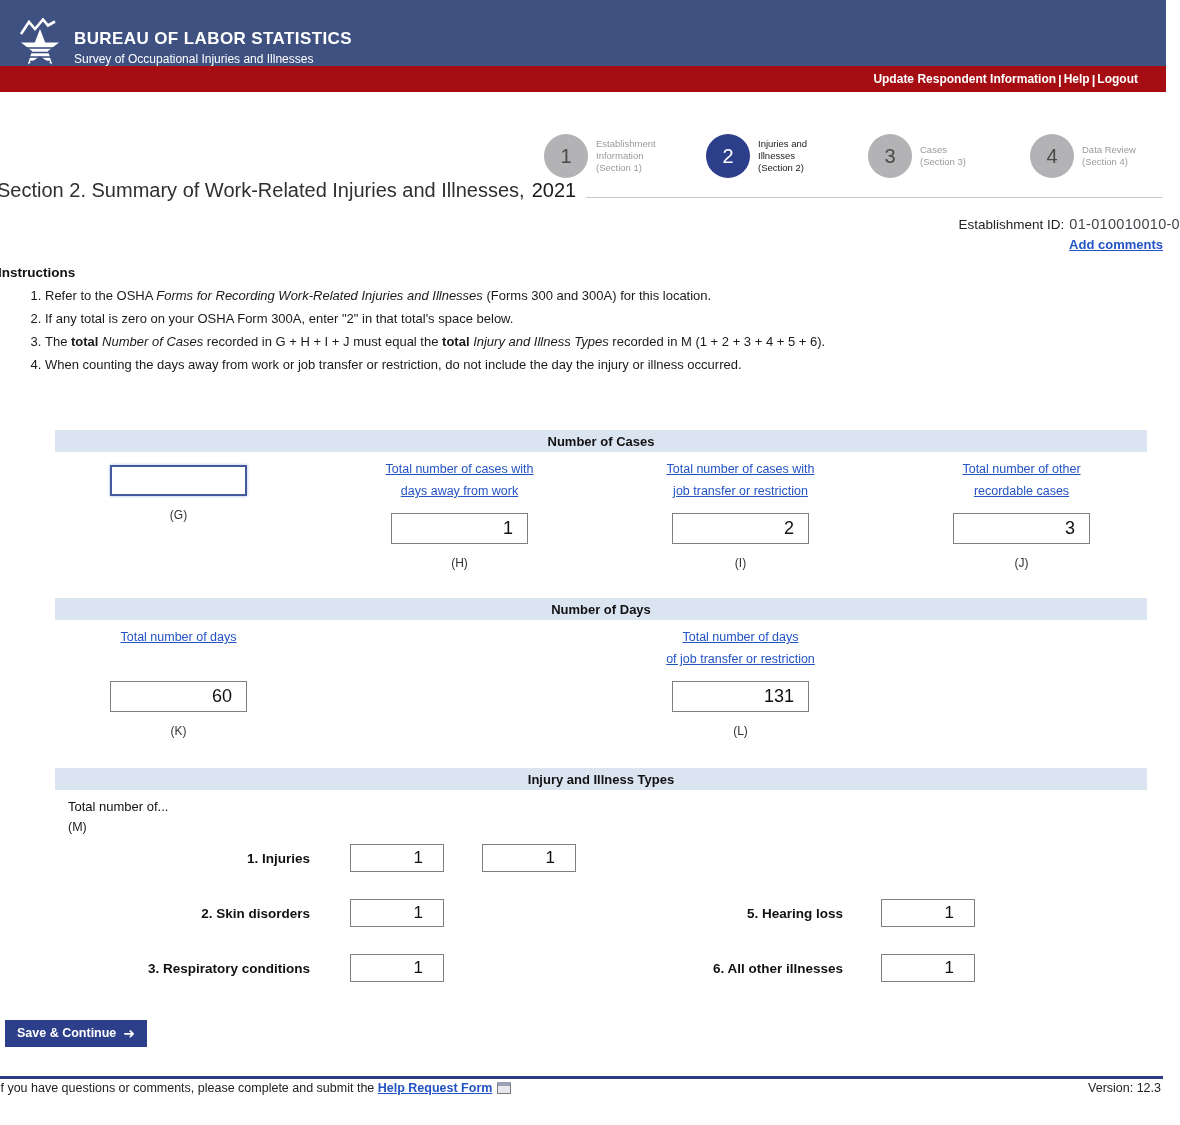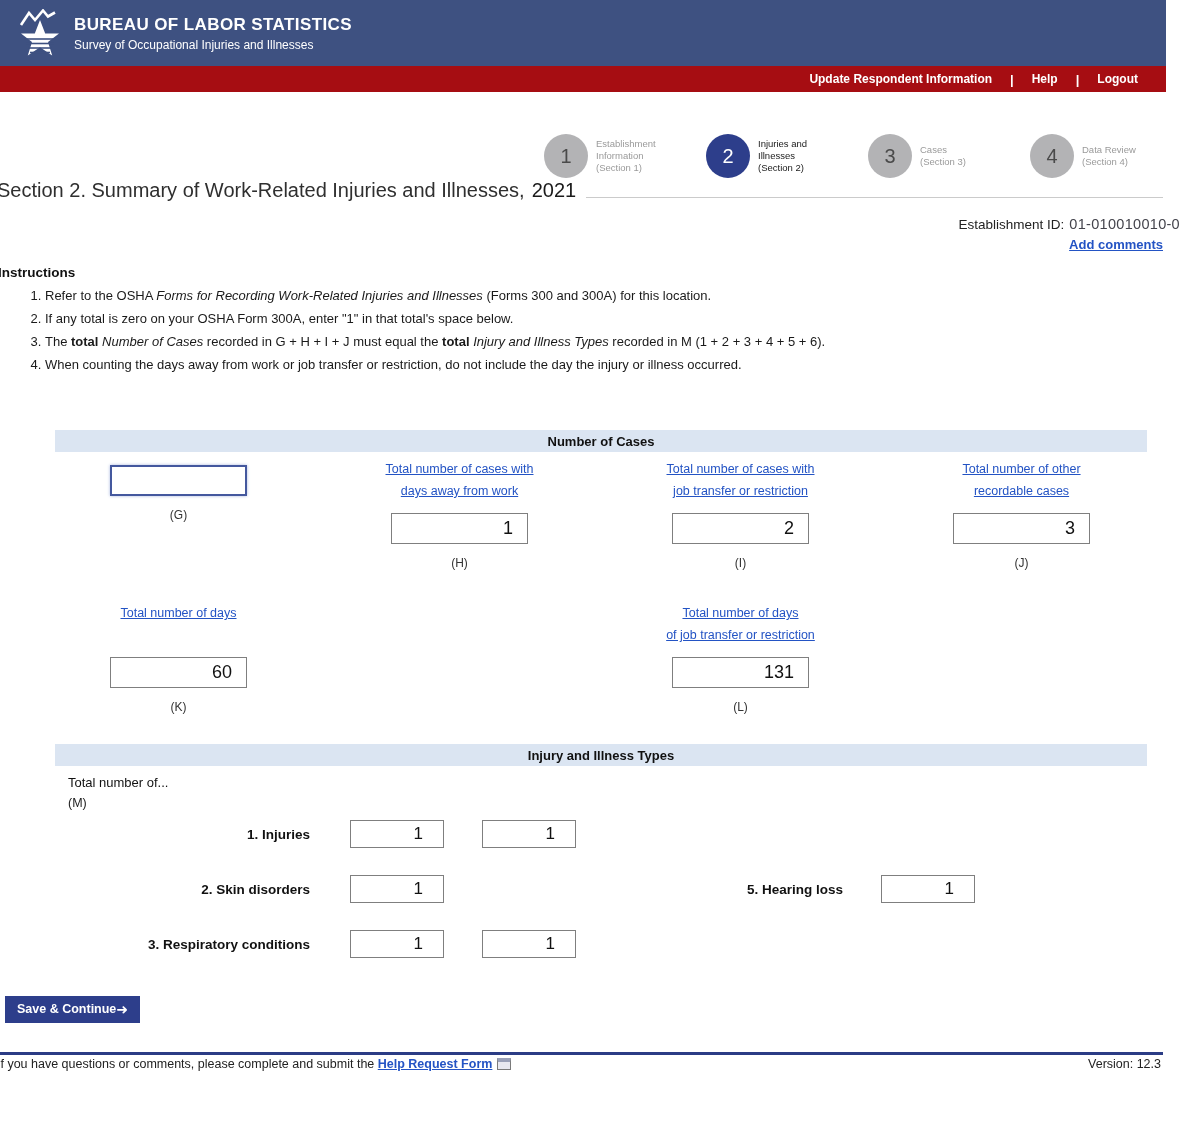--- a/index.html
+++ b/index.html
@@ -9,33 +9,33 @@
     width: 1180px;
     height: 1125px;
     overflow: hidden;
   }
   .page { width: 1180px; height: 1125px; position: relative; background: #fff; }
 
   
   .topbar {
     width: 1166px; height: 66px;
     background: #3e5181;
-    display: flex; align-items: center;
+    display: flex; align-items: flex-end;
     padding-left: 18px;
   }
   .logo { width: 44px; height: 48px; margin-right: 12px; flex: 0 0 auto; }
   .topbar-title { color: #fff; font-size: 17px; font-weight: bold; letter-spacing: 0.4px; }
   .topbar-subtitle { color: #fff; font-size: 12px; margin-top: 3px; }
 
   
   .rednav {
     width: 1166px; height: 26px;
     background: #a60d12;
     display: flex; align-items: center; justify-content: flex-end;
-    gap: 18px; padding-right: 28px;
+    gap: 2px; padding-right: 28px;
   }
   .nav-link { color: #fff; font-size: 12px; font-weight: bold; text-decoration: none; cursor: pointer; }
   .nav-sep { color: #fff; font-size: 13px; font-weight: bold; }
 
   
   .steps {
     display: flex; justify-content: flex-end; align-items: center;
     gap: 26px; padding: 33px 14px 0 0; height: 95px;
   }
   .step { display: flex; align-items: center; cursor: pointer; }
@@ -104,21 +104,21 @@
     text-align: right; padding-right: 20px; margin-left: 40px; background: #fff;
   }
   .tfld.second { margin-left: 38px; }
 
   
   .save-btn {
     margin: 38px 0 0 5px;
     background: #2d3e8b; color: #fff; border: none;
     font-family: inherit; font-size: 12.5px; font-weight: bold;
     padding: 6px 12px 7px 12px; cursor: pointer;
-    display: inline-flex; 
+    display: inline-flex; gap: 7px;
   }
   .save-btn .arrow { font-size: 14px; line-height: 1; }
 
   
   .footer { margin-top: 29px; width: 1163px; border-top: 3px solid #2b3c85; }
   .footer-row { display: flex; justify-content: space-between; padding-top: 2px; font-size: 12.5px; color: #222; }
   .footer-text { margin-left: -3px; }
   .footer-text a { color: #2353c4; font-weight: bold; text-decoration: underline; cursor: pointer; }
   .win-icon {
     display: inline-block; width: 14px; height: 12px;
@@ -205,21 +205,21 @@
   </div>
   <div class="comments-row">
     <a class="add-comments">Add comments</a>
   </div>
 
   
   <div class="instructions">
     <div class="instructions-heading">Instructions</div>
     <ol>
       <li><span>Refer to the OSHA </span><i>Forms for Recording Work-Related Injuries and Illnesses</i><span> (Forms 300 and 300A) for this location.</span></li>
-      <li>If any total is zero on your OSHA Form 300A, enter "1" in that total's space below.</li>
+      <li>If any total is zero on your OSHA Form 300A, enter "2" in that total's space below.</li>
       <li><span>The </span><b>total</b><i> Number of Cases </i><span>recorded in G + H + I + J must equal the </span><b>total</b><i> Injury and Illness Types </i><span>recorded in M (1 + 2 + 3 + 4 + 5 + 6).</span></li>
       <li>When counting the days away from work or job transfer or restriction, do not include the day the injury or illness occurred.</li>
     </ol>
   </div>
 
   
   <section class="section-cases">
     <div class="section-bar">Number of Cases</div>
     <div class="col-grid">
       <div class="fcol">
@@ -239,20 +239,21 @@
       <div class="fcol">
         <div class="flink"><a><div>Total number of other</div><div>recordable cases</div></a></div>
         <input class="fld" value="3" style="">
         <div class="fcode">(J)</div>
       </div>
     </div>
   </section>
 
   
   <section class="section-days">
+    <div class="section-bar">Number of Days</div>
     <div class="col-grid">
       <div class="fcol" style="grid-column:1;">
         <div class="flink"><a><div>Total number of days</div></a></div>
         <input class="fld" value="60" style="">
         <div class="fcode">(K)</div>
       </div>
       <div class="fcol" style="grid-column:3;">
         <div class="flink"><a><div>Total number of days</div><div>of job transfer or restriction</div></a></div>
         <input class="fld" value="131" style="">
         <div class="fcode">(L)</div>
@@ -273,20 +274,21 @@
     </div>
     <div class="trow">
       <div class="tlabel">2. Skin disorders</div>
       <input class="tfld" value="1" style="">
       <div class="tlabel right">5. Hearing loss</div>
       <input class="tfld second" value="1" style="">
     </div>
     <div class="trow">
       <div class="tlabel">3. Respiratory conditions</div>
       <input class="tfld" value="1" style="">
+      <div class="tlabel right">6. All other illnesses</div>
       <input class="tfld second" value="1" style="">
     </div>
   </section>
 
   
   <button class="save-btn">
     <span>Save &amp; Continue</span>
     <span class="arrow">➜</span>
   </button>
 

